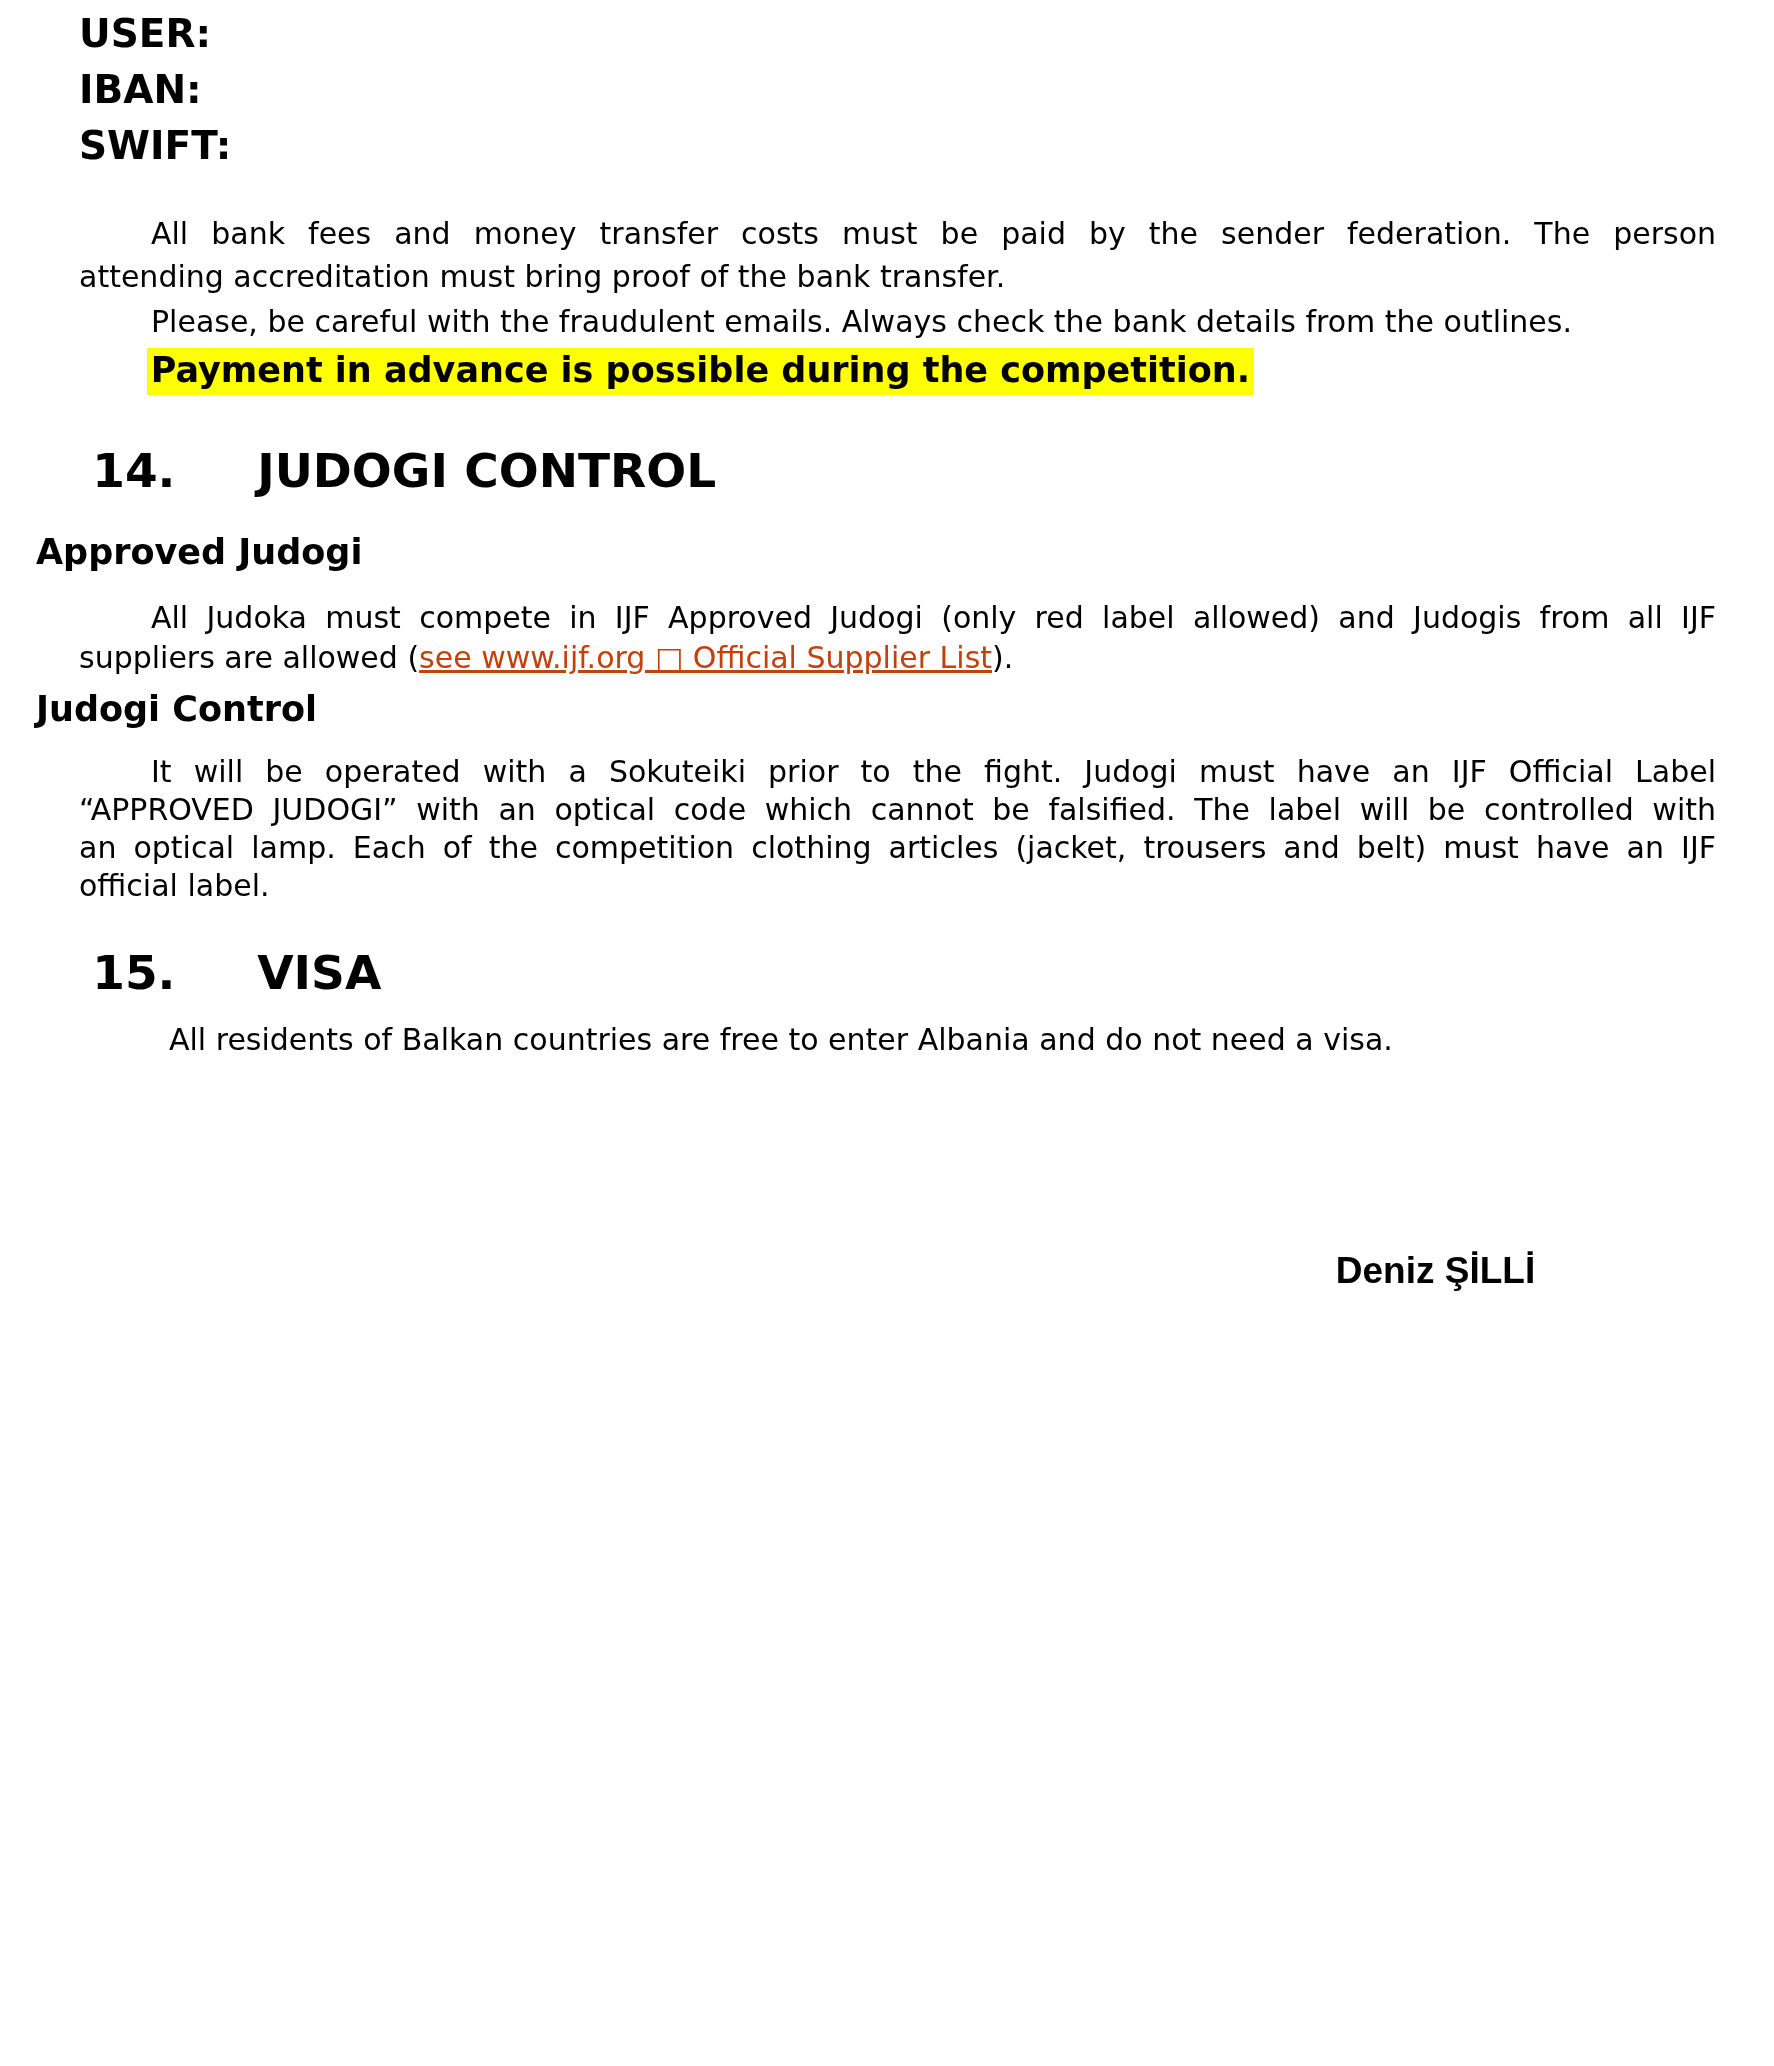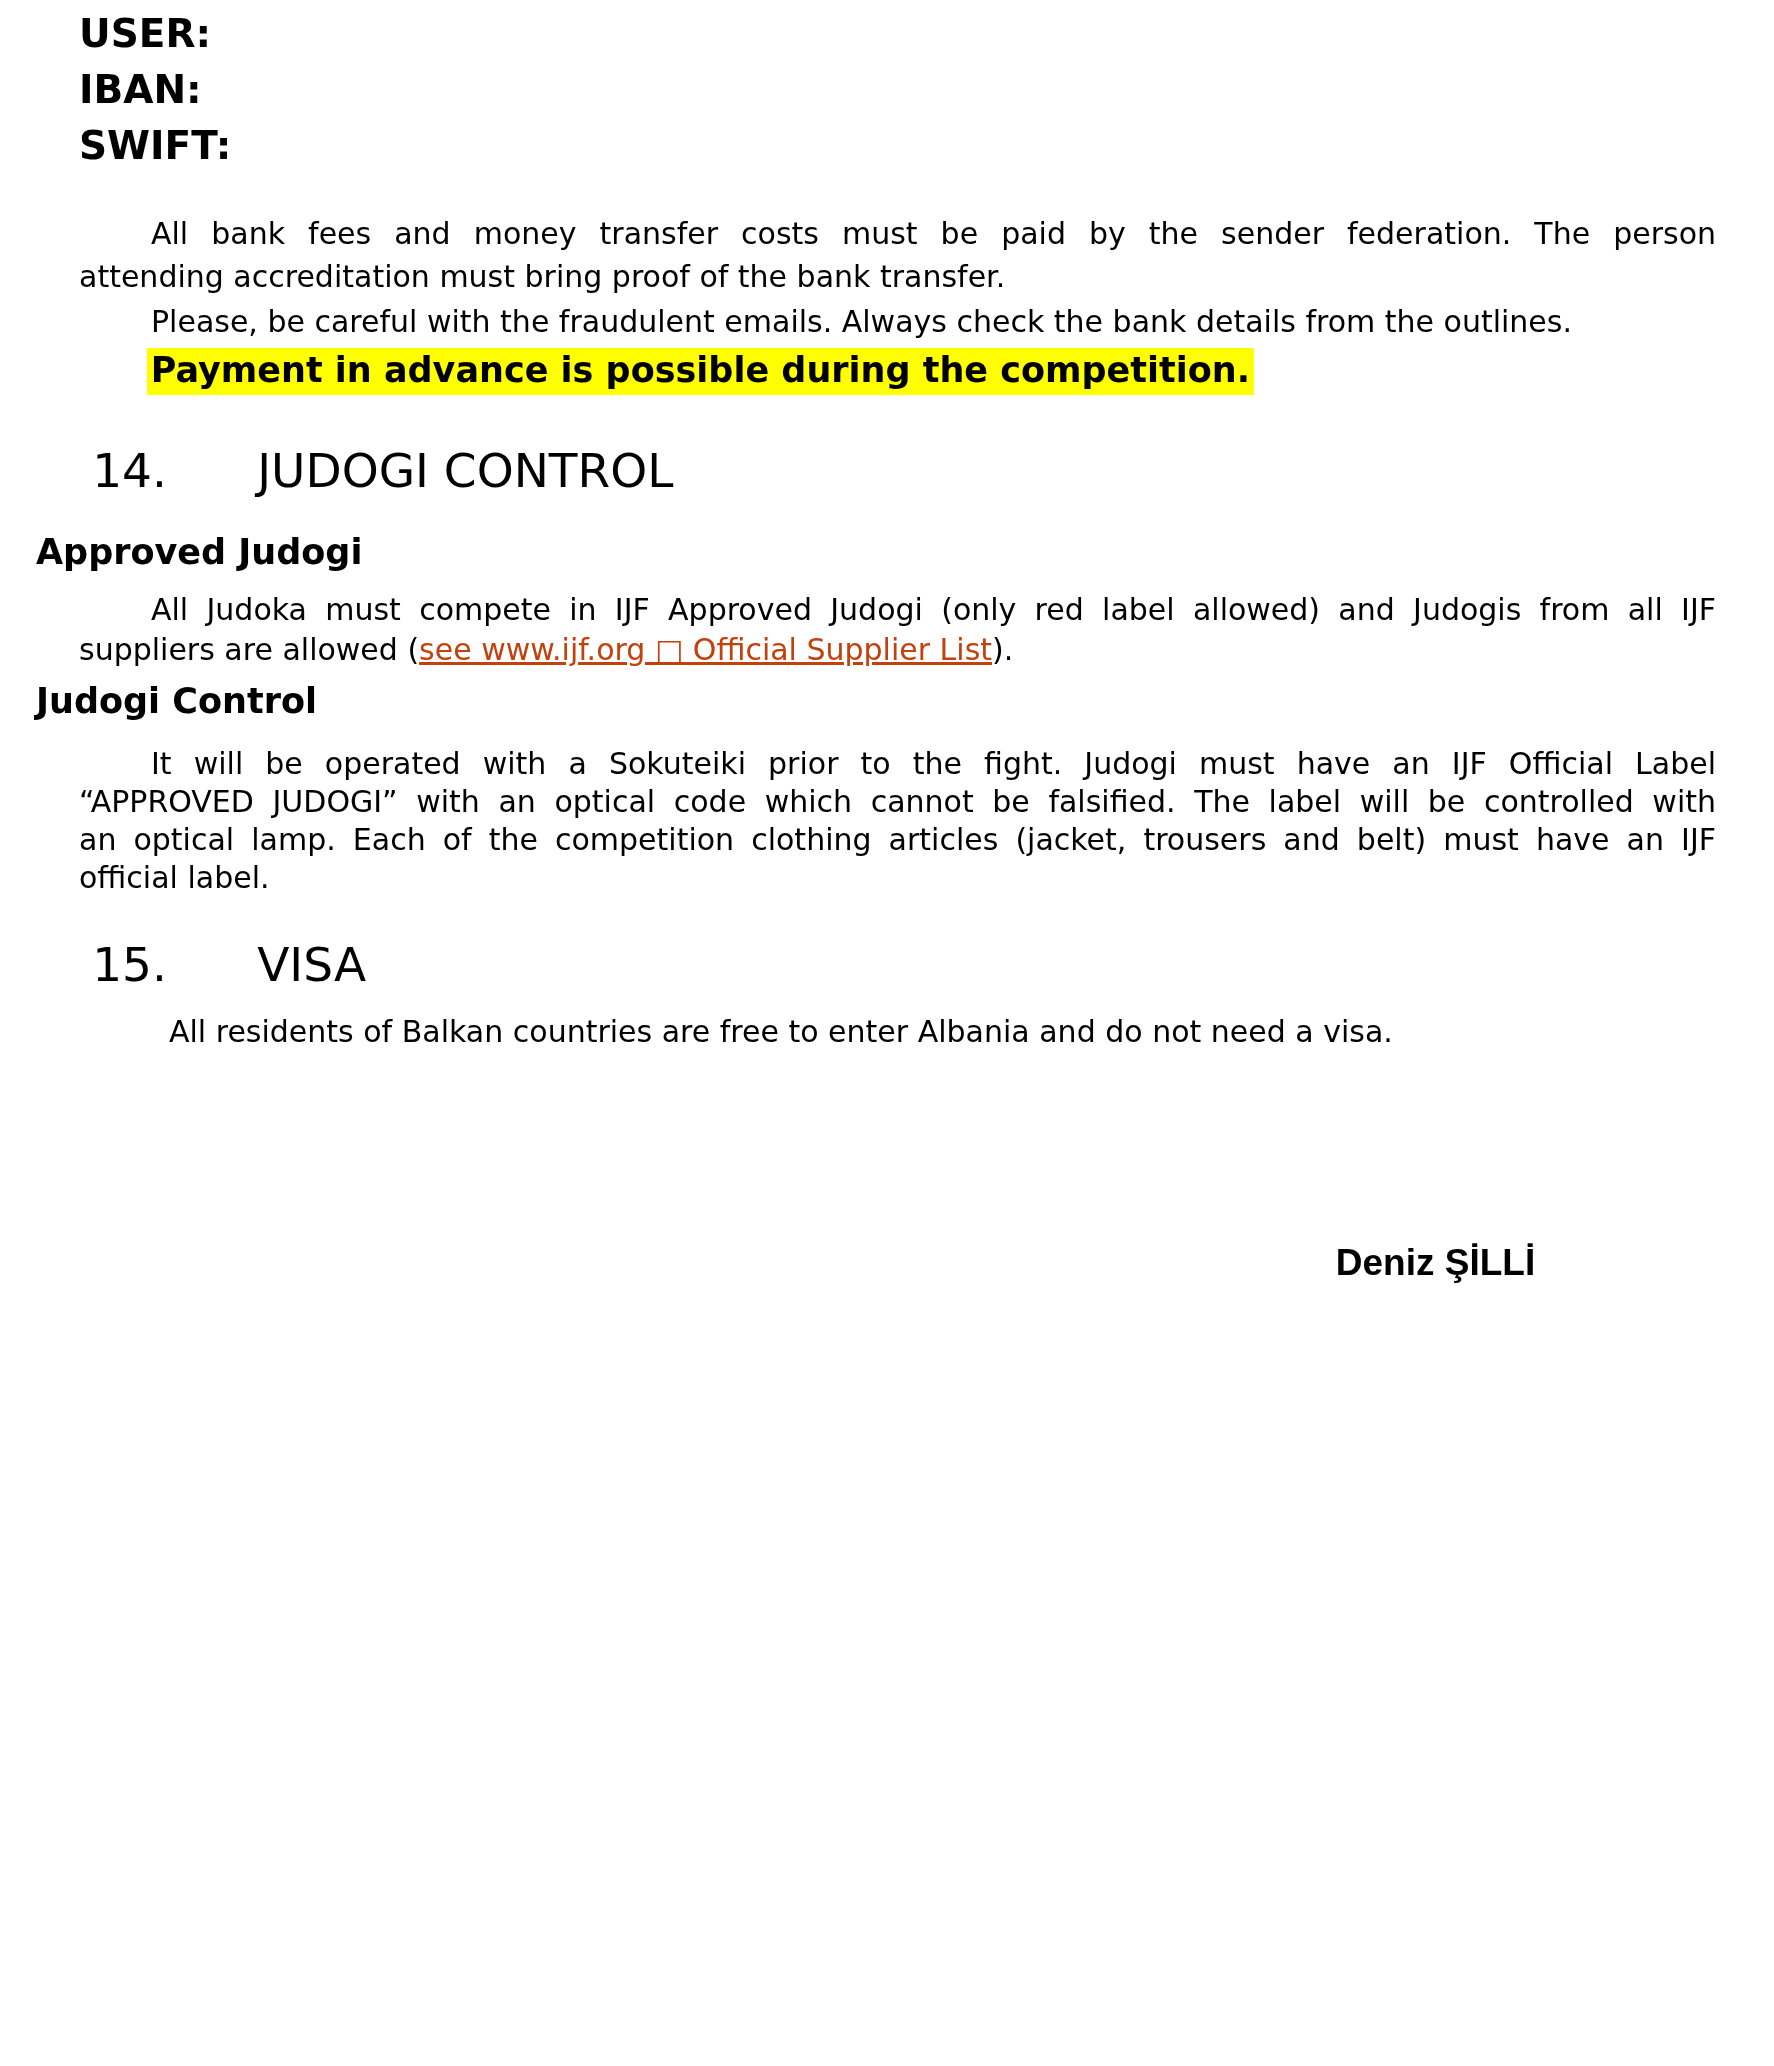--- a/index.html
+++ b/index.html
@@ -30,36 +30,36 @@
 
   .highlight-para { margin-top:5.9px; line-height:46px; font-size:35px; }
   .highlight-mark {
     background:#FFFF00;
     font-weight:bold;
     padding:2.2px 4.4px 4.4px 3.7px;
   }
 
   
   .section-heading {
-    font-weight:normal; font-size:47px; line-height:56px;
+    font-weight:bold; font-size:47px; line-height:56px;
     margin-left:13.2px;
   }
   .section-heading.h14 { margin-top:49px; }
   .section-heading.h15 { margin-top:40px; }
   .section-num { display:inline-block; width:165px; }
 
   
   .sub-heading {
     font-weight:bold; font-size:35px; line-height:43px;
     margin-left:-43px;
   }
   .sub-heading.approved { margin-top:32px; }
   .sub-heading.control  { margin-top:10.3px; }
 
-  .approved-para { margin-top:16px; }
+  .approved-para { margin-top:24px; }
   .approved-para .line { line-height:40px; }
   .control-para { margin-top:22px; }
   .control-para .line { line-height:38px; }
   .visa-para { margin-top:17.6px; }
 
   .doc-link {
     color:#c2410c;
     text-decoration:underline;
     cursor:pointer;
   }

